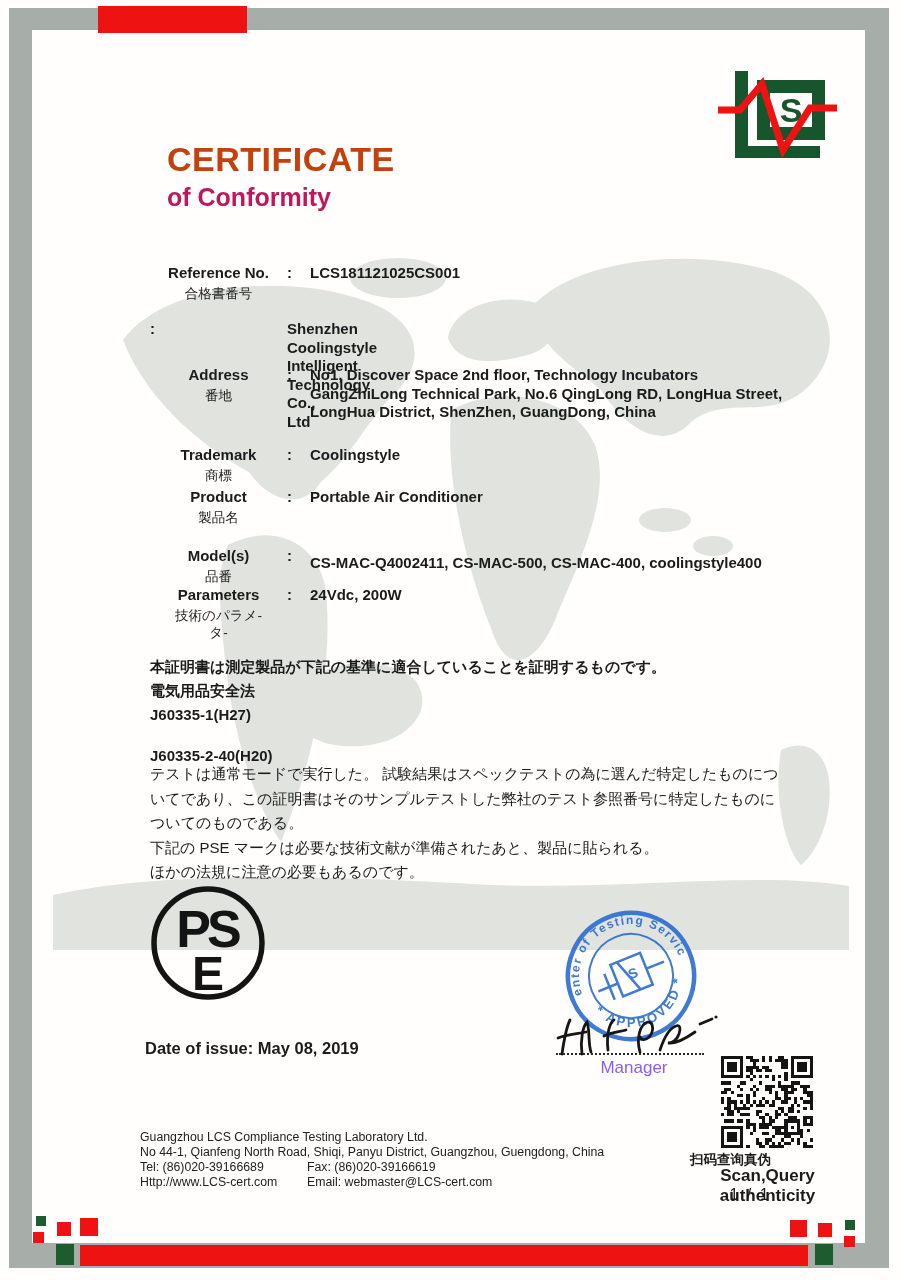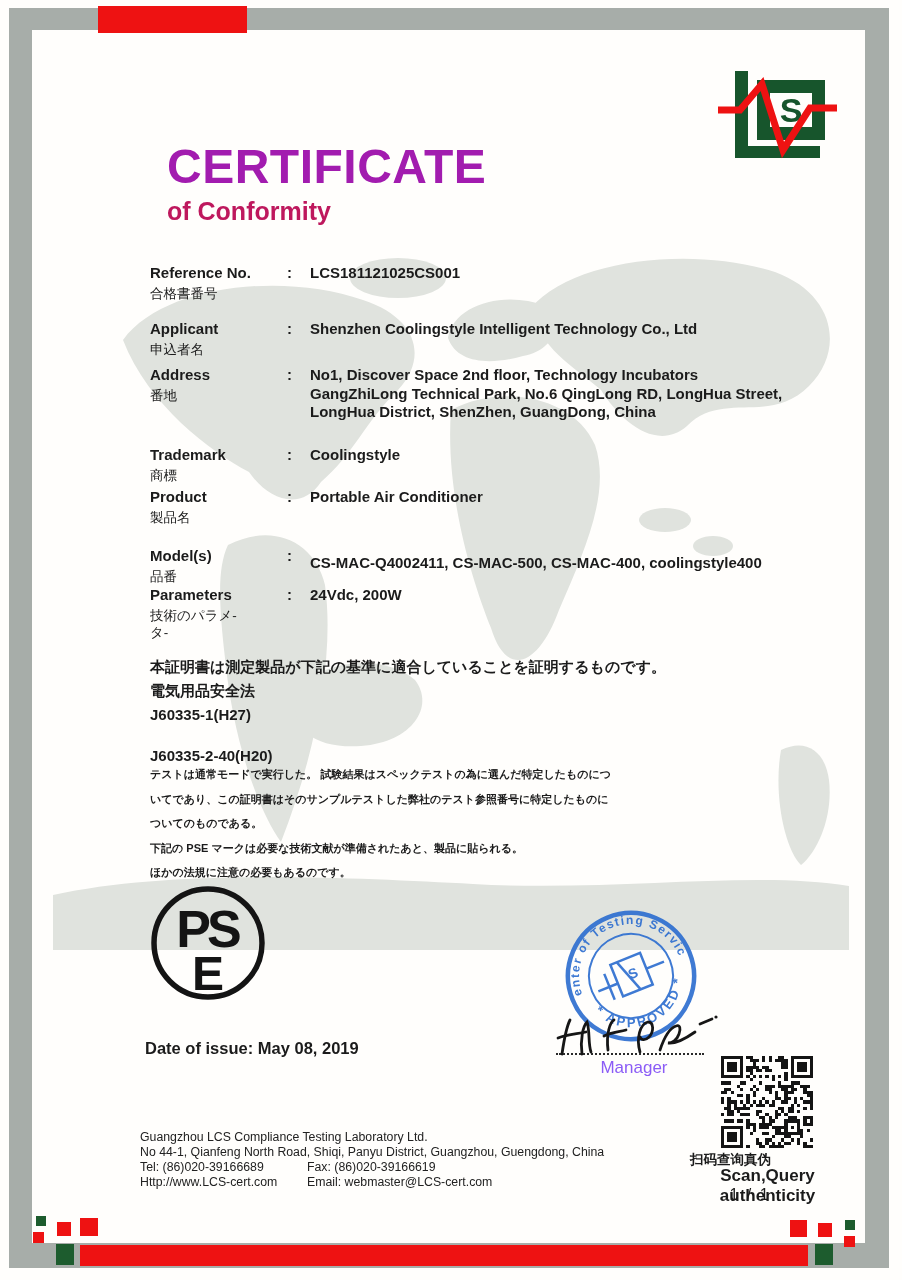--- a/index.html
+++ b/index.html
@@ -15,32 +15,32 @@
   .bar-right { left:865px; top:8px; width:24px; height:1260px; }
   .bar-bottom { left:9px; top:1243px; width:880px; height:25px; }
   .sq-red { position:absolute; background:#ee1212; }
   .sq-green { position:absolute; background:#1d5c2e; }
   
   .map { position:absolute; left:53px; top:250px; width:796px; height:700px; }
   
   .lcs-logo { position:absolute; left:715px; top:68px; width:130px; height:95px; }
   
   .title-wrap { position:absolute; left:167px; top:142px; }
-  .cert-title { margin:0; font-size:48px; font-weight:bold; letter-spacing:.5px; color:#a21caf; line-height:1.05; }
+  .cert-title { margin:0; font-size:34px; font-weight:bold; letter-spacing:.5px; color:#c2410c; line-height:1.05; }
   .cert-sub { font-size:25px; font-weight:bold; margin-top:5px; color:#be185d; }
   
   .field-row { position:absolute; left:150px; width:672px; display:grid; grid-template-columns:137px 23px 1fr; }
-  .field-label { font-size:15px; font-weight:bold; line-height:18px; }
+  .field-label { font-size:15px; font-weight:bold; line-height:18px;text-align:center; }
   .field-label .jp { display:block; font-weight:normal; font-size:13.5px; margin-top:3px; white-space:pre-line; line-height:17px; }
   .field-colon { font-size:15px; font-weight:bold; }
   .field-value { font-size:15px; font-weight:bold; line-height:18.5px; white-space:pre-line; }
   
   .statement { position:absolute; left:150px; top:655px; width:640px; font-size:15px; font-weight:bold; line-height:24px; white-space:pre-line; }
   .statement-extra { position:absolute; left:150px; top:731px; font-size:15px; font-weight:bold;margin-top:16px; }
-  .test-note { position:absolute; left:150px; top:762px; width:650px; font-size:11px; font-weight:700; line-height:24.5px; white-space:pre-line; }
+  .test-note { position:absolute; left:150px; top:762px; width:650px; font-size:15px; font-weight:400; line-height:24.5px; white-space:pre-line; }
   
   .pse { position:absolute; left:150px; top:884px; width:116px; height:118px; }
   .date-issue { position:absolute; left:145px; top:1039px; font-size:16.5px; font-weight:bold; }
   
   .stamp { position:absolute; left:560px; top:905px; width:142px; height:142px; opacity:.92; }
   .signature { position:absolute; left:552px; top:1010px; width:172px; height:50px; }
   .sig-line { position:absolute; left:556px; top:1053px; width:148px; border-top:2px dotted #2a2a2a; }
   .manager { position:absolute; left:556px; top:1058px; width:156px; text-align:center; font-size:17px; color:#8b5cf6; }
   
   .qr-box { position:absolute; left:721px; top:1056px; width:92px; height:92px; }
@@ -102,21 +102,20 @@
     <h1 class="cert-title">CERTIFICATE</h1>
     <div class="cert-sub">of Conformity</div>
   </div>
 
   <div class="field-row" style="top:264px">
     <div class="field-label"><span>Reference No.</span><span class="jp">合格書番号</span></div>
     <div class="field-colon">:</div>
     <div class="field-value">LCS181121025CS001</div>
   </div>
   <div class="field-row" style="top:320px">
-    <div class="field-label"><span>Applicant</span><span class="jp">申込者名</span></div>
     <div class="field-colon">:</div>
     <div class="field-value">Shenzhen Coolingstyle Intelligent Technology Co., Ltd</div>
   </div>
   <div class="field-row" style="top:366px">
     <div class="field-label"><span>Address</span><span class="jp">番地</span></div>
     <div class="field-colon">:</div>
     <div class="field-value">No1, Discover Space 2nd floor, Technology Incubators
 GangZhiLong Technical Park, No.6 QingLong RD, LongHua Street,
 LongHua District, ShenZhen, GuangDong, China</div>
   </div>

